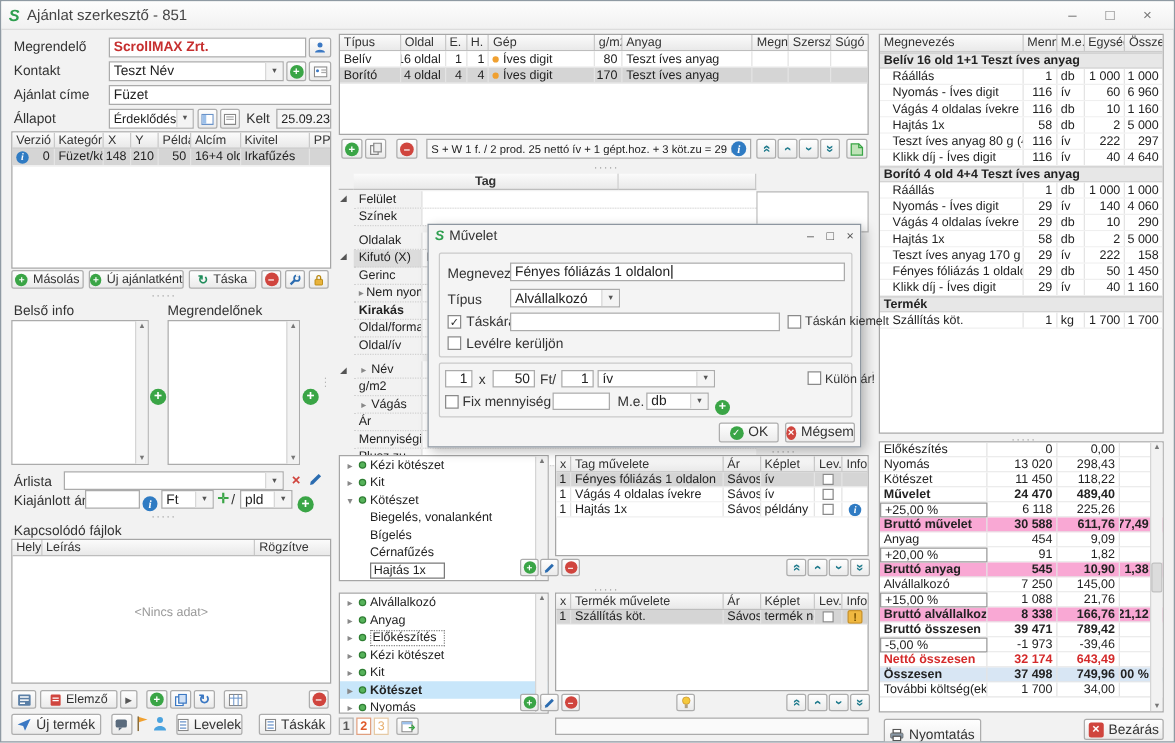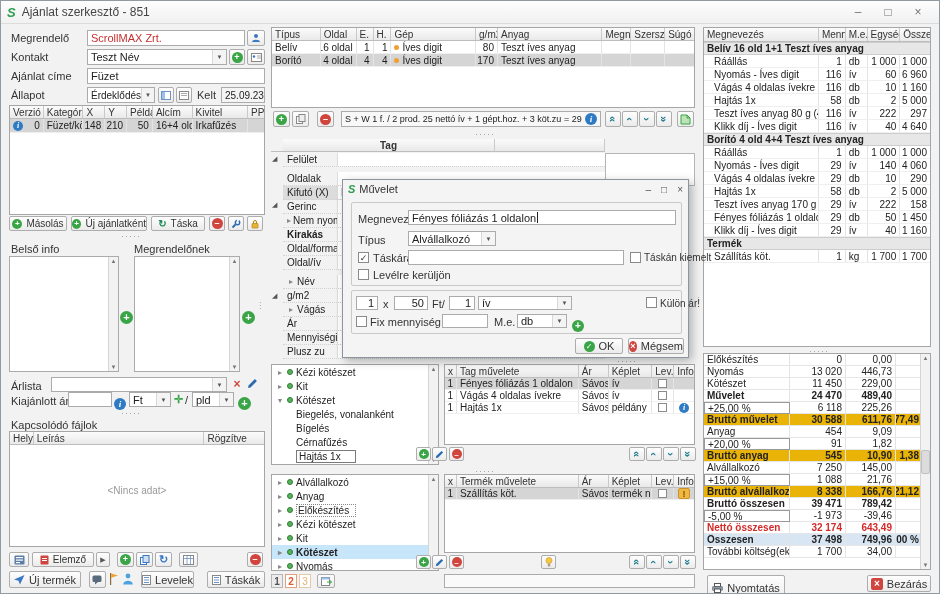--- a/index.html
+++ b/index.html
@@ -43,21 +43,21 @@
 
 .v0{width:34px}.v1{width:40px}.v2{width:22px}.v3{width:22px}.v4{width:26px}.v5{width:40px}.v6{width:56px}.v7{width:16px;border-right:none}
 
 .f0{width:24px}.f1{width:172px}.f2{width:60px;border-right:none}
 
 .r0{width:116px}.r1{width:27px}.r2{width:22px}.r3{width:33px}.r4{width:30px;border-right:none}
 
 .s0{width:86px}.s1{width:56px}.s2{width:50px}.s3{width:26px;border-right:none}
 .srow{display:flex;height:12px;border-bottom:1px solid #e6e6e6;background:#fff}
 .srow .c{font-size:10px}
-.sg{background:#eab308}.sg .c{font-weight:bold}.sbold .c{font-weight:bold}
+.sg{background:#f9a8d4}.sg .c{font-weight:bold}.sbold .c{font-weight:bold}
 .sred .c{color:#d42a2a;font-weight:bold}
 .sblu{background:#d8e6f4}.sblu .c{font-weight:bold}
 .sinp{background:#fff;border:1px solid #9a9a9a;height:12px}
 
 .t0{width:12px}.t1{width:123px}.t2{width:30px}.t3{width:44px}.t4{width:22px}.t5{width:20px;border-right:none}
 
 .prow{display:flex;height:14px;border-bottom:1px dotted #d2d2d2}
 .plab{width:54px;font-size:10px;color:#222;display:flex;align-items:center;padding-left:4px;gap:2px;overflow:hidden;white-space:nowrap}
 .pval{flex:1;background:#fff;border-left:1px solid #dcdcdc;font-size:10px;display:flex;align-items:center;padding:0 3px}
 
@@ -77,21 +77,21 @@
     <span class="logo">S</span>
     <span class="title">Ajánlat szerkesztő - 851</span>
     <span style="margin-left:auto;display:flex">
       <span class="wc">–</span>
       <span class="wc">□</span>
       <span class="wc">×</span>
     </span>
   </div>
 
   <div class="a lbl" style="left:10px;top:31px">Megrendelő</div>
-  <div class="a inp" style="left:86px;top:29px;width:158px;height:16px;color:#c62f2f;font-weight:normal">ScrollMAX Zrt.</div>
+  <div class="a inp" style="left:86px;top:29px;width:158px;height:16px;color:#c62f2f;font-weight:bold">ScrollMAX Zrt.</div>
   <div class="a tbtn" style="left:246px;top:29px;width:18px;height:16px">
     <span>
         <svg width="10" height="10" viewBox="0 0 10 10">
           <circle cx="5" cy="3" r="2" fill="#3b78c3"></circle>
           <path d="M1 9 C1 6 9 6 9 9 Z" fill="#3b78c3"></path>
         </svg>
       </span>
   </div>
 
   <div class="a lbl" style="left:10px;top:50px">Kontakt</div>
@@ -446,20 +446,24 @@
       <span class="hc" style="width:212px;justify-content:center;font-weight:bold;background:linear-gradient(#fbfbfb,#e9e9e9);border-bottom:1px solid #bdbdbd">Tag</span>
       <span class="hc" style="width:110px;background:linear-gradient(#fbfbfb,#e9e9e9);border-bottom:1px solid #bdbdbd"></span>
     </div>
     <div style="position:absolute;left:334px;top:14px;width:90px;height:33px;background:#fff;border:1px solid #b5b5b5"></div>
     <div style="position:absolute;left:1px;top:16px;font-size:7px;color:#555">◢</div>
     <div style="position:absolute;left:12px;top:14px;width:322px">
       <div class="prow">
           <span class="plab">Felület</span>
           <span class="pval"></span>
         </div>
+      <div class="prow">
+          <span class="plab">Színek</span>
+          <span class="pval"></span>
+        </div>
       <div style="height:5px"></div>
       <div class="prow">
           <span class="plab">Oldalak</span>
           <span class="pval"></span>
         </div>
       <div class="prow" style="background:#dcdcdc">
           <span class="plab">Kifutó (X)</span>
           <span class="pval" style="background:#fff">E</span>
         </div>
       <div class="prow">
@@ -859,27 +863,27 @@
   <div class="a grid" style="left:702px;top:352px;width:228px;height:217px">
     <div class="srow">
         <span class="c s0">Előkészítés</span>
         <span class="c s1 num">0</span>
         <span class="c s2 num">0,00</span>
         <span class="c s3 num"></span>
       </div>
     <div class="srow">
         <span class="c s0">Nyomás</span>
         <span class="c s1 num">13 020</span>
-        <span class="c s2 num">446,73</span>
+        <span class="c s2 num">298,43</span>
         <span class="c s3 num"></span>
       </div>
     <div class="srow">
         <span class="c s0">Kötészet</span>
         <span class="c s1 num">11 450</span>
-        <span class="c s2 num">229,00</span>
+        <span class="c s2 num">118,22</span>
         <span class="c s3 num"></span>
       </div>
     <div class="srow sbold">
         <span class="c s0">Művelet</span>
         <span class="c s1 num">24 470</span>
         <span class="c s2 num">489,40</span>
         <span class="c s3 num"></span>
       </div>
     <div class="srow">
         <span class="c s0 sinp">+25,00 %</span>

